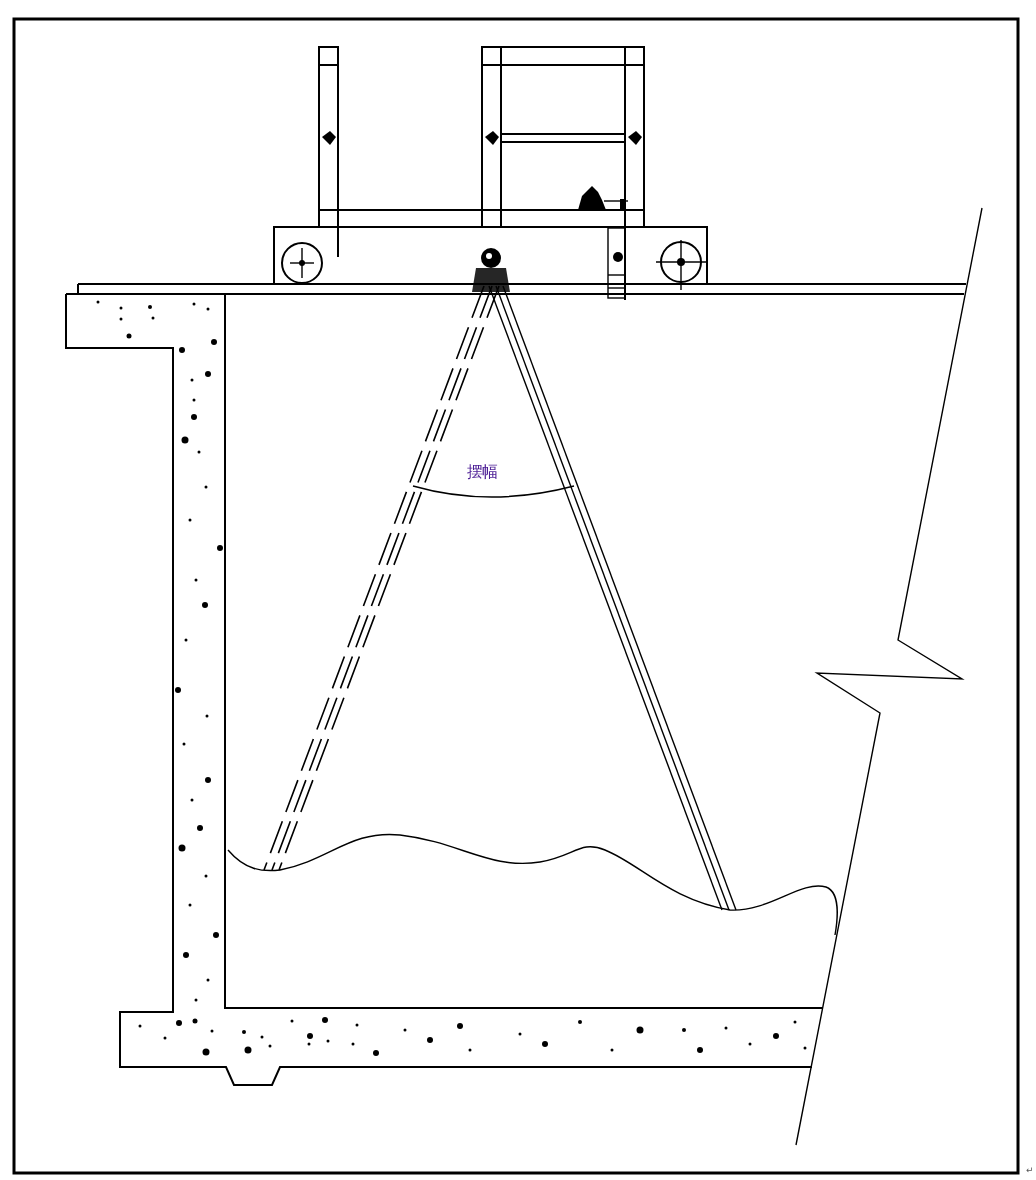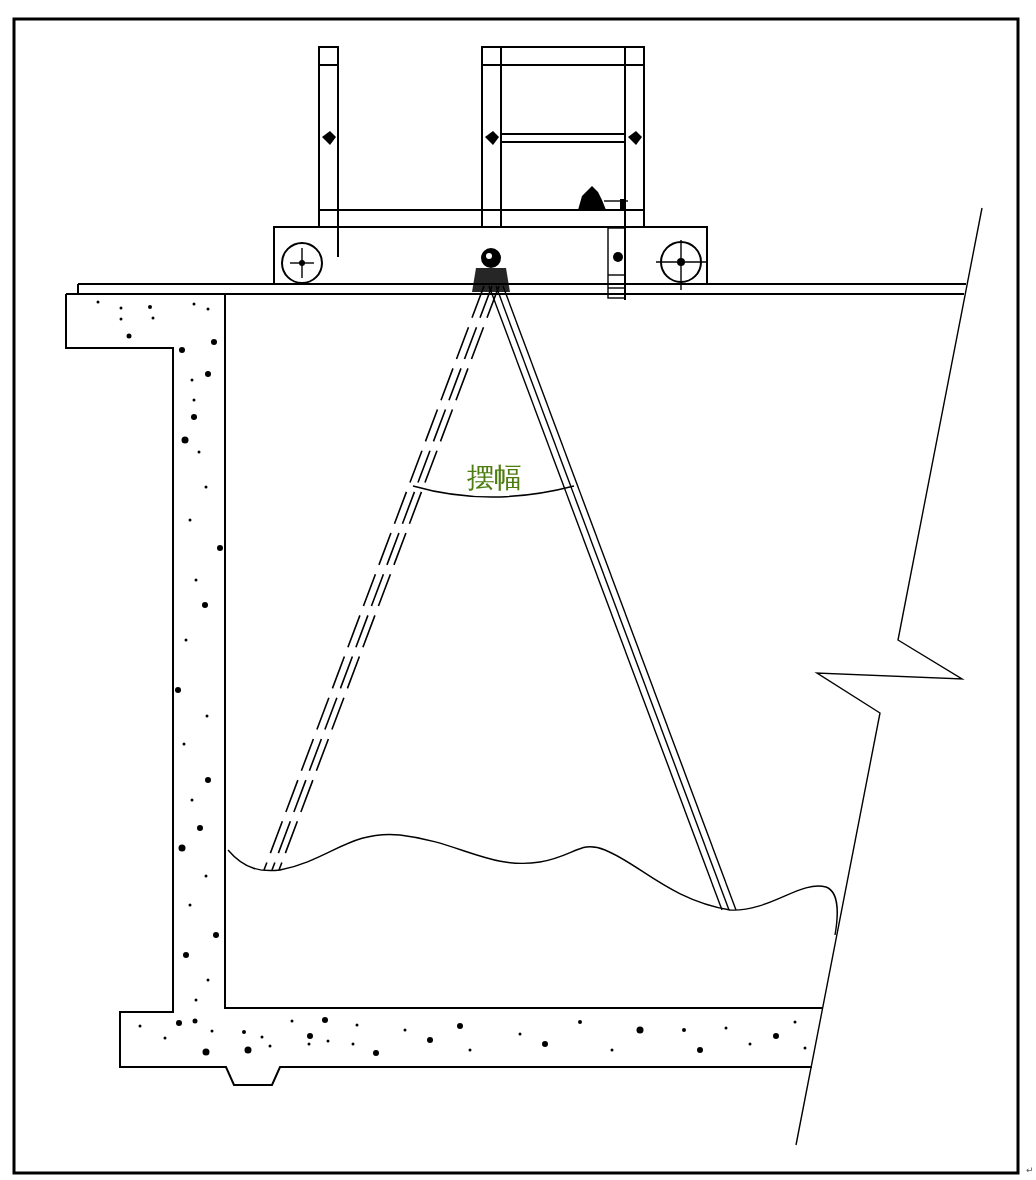--- a/index.html
+++ b/index.html
@@ -1,20 +1,20 @@
 <!DOCTYPE html>
 <html><head>
   <meta charset="utf-8">
   <style>
     html, body { margin: 0; padding: 0; background: #ffffff; }
     body { width: 1036px; height: 1180px; position: relative; overflow: hidden; font-family: "DejaVu Sans", sans-serif; }
     #canvas { position: absolute; left: 0; top: 0; }
     .ln { stroke: #000; stroke-width: 2; fill: none; }
     .thin { stroke: #000; stroke-width: 1.4; fill: none; }
-    .lbl { position: absolute; font-family: "DejaVu Sans", sans-serif; font-size: 28px; color: #4d7c0f; line-height: 1; letter-spacing: -1px; }
+    .lbl { position: absolute; font-family: "DejaVu Sans", sans-serif; font-size: 16px; color: #4c1d95; line-height: 1; letter-spacing: -1px; }
     .mark { position: absolute; font-family: "DejaVu Sans", sans-serif; font-size: 9px; color: #555; }
   </style>
 </head>
 <body>
 
 <svg id="canvas" width="1036" height="1180" viewBox="0 0 1036 1180">
 
   <rect x="14" y="19" width="1004" height="1154" stroke="#000" stroke-width="3" fill="none"></rect>
 
   <g>

